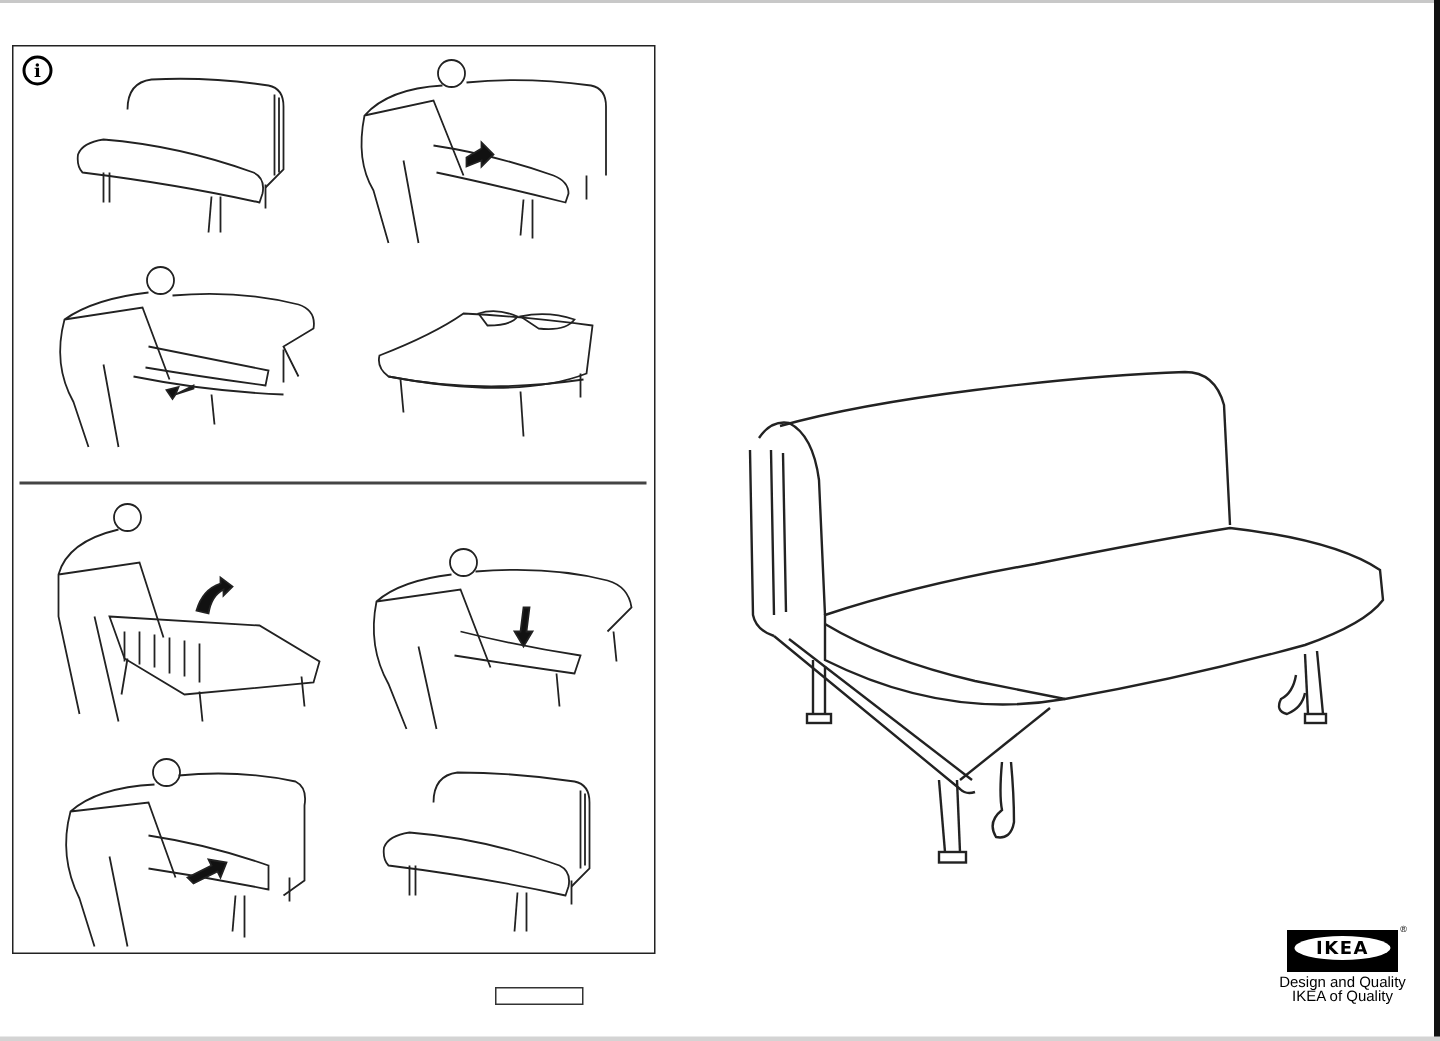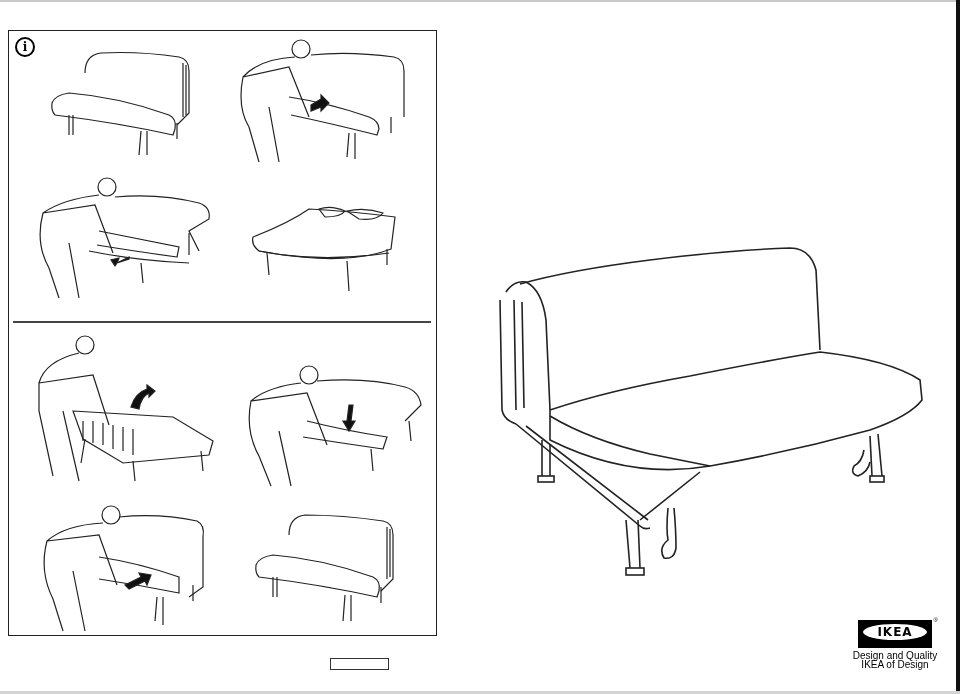--- a/index.html
+++ b/index.html
@@ -165,16 +165,16 @@
 <div class="page-box"></div>
 
 <div class="logo">
   <div class="logo-badge">
     <div class="logo-ellipse">
       <span class="logo-word">IKEA</span>
     </div>
     <span class="logo-reg">®</span>
   </div>
   <div class="logo-tag">Design and Quality</div>
-  <div class="logo-tag" style="margin-top:0">IKEA of Design</div>
+  <div class="logo-tag" style="margin-top:0">IKEA of Quality</div>
 </div>
 
 <div class="bottom-rule"></div>
 
 </body></html>

